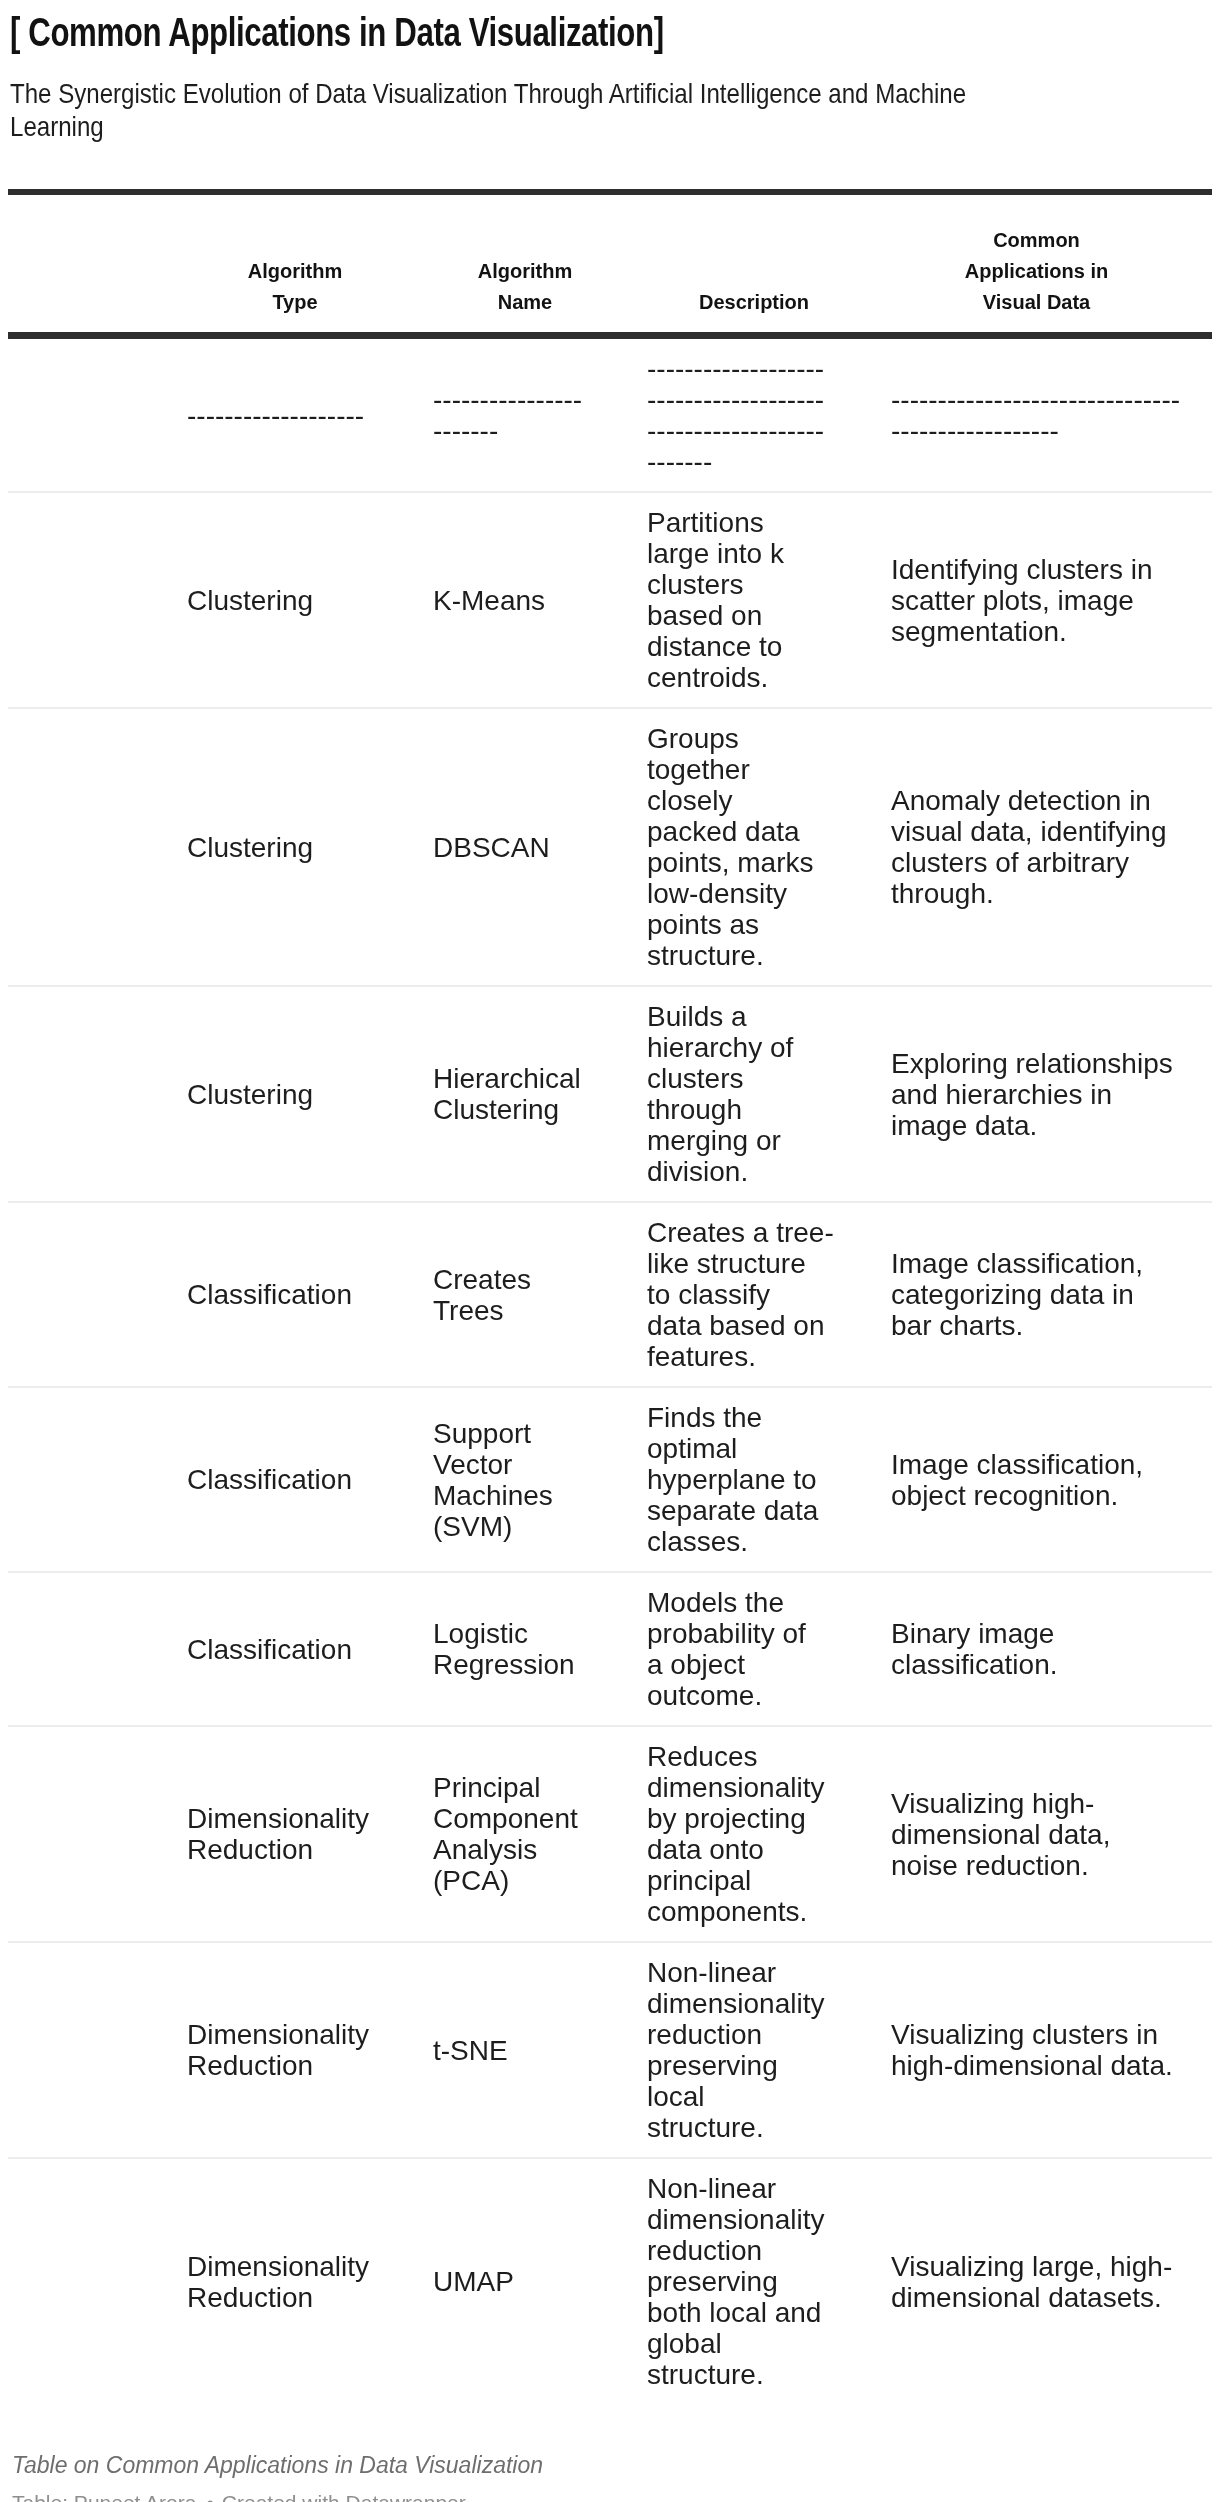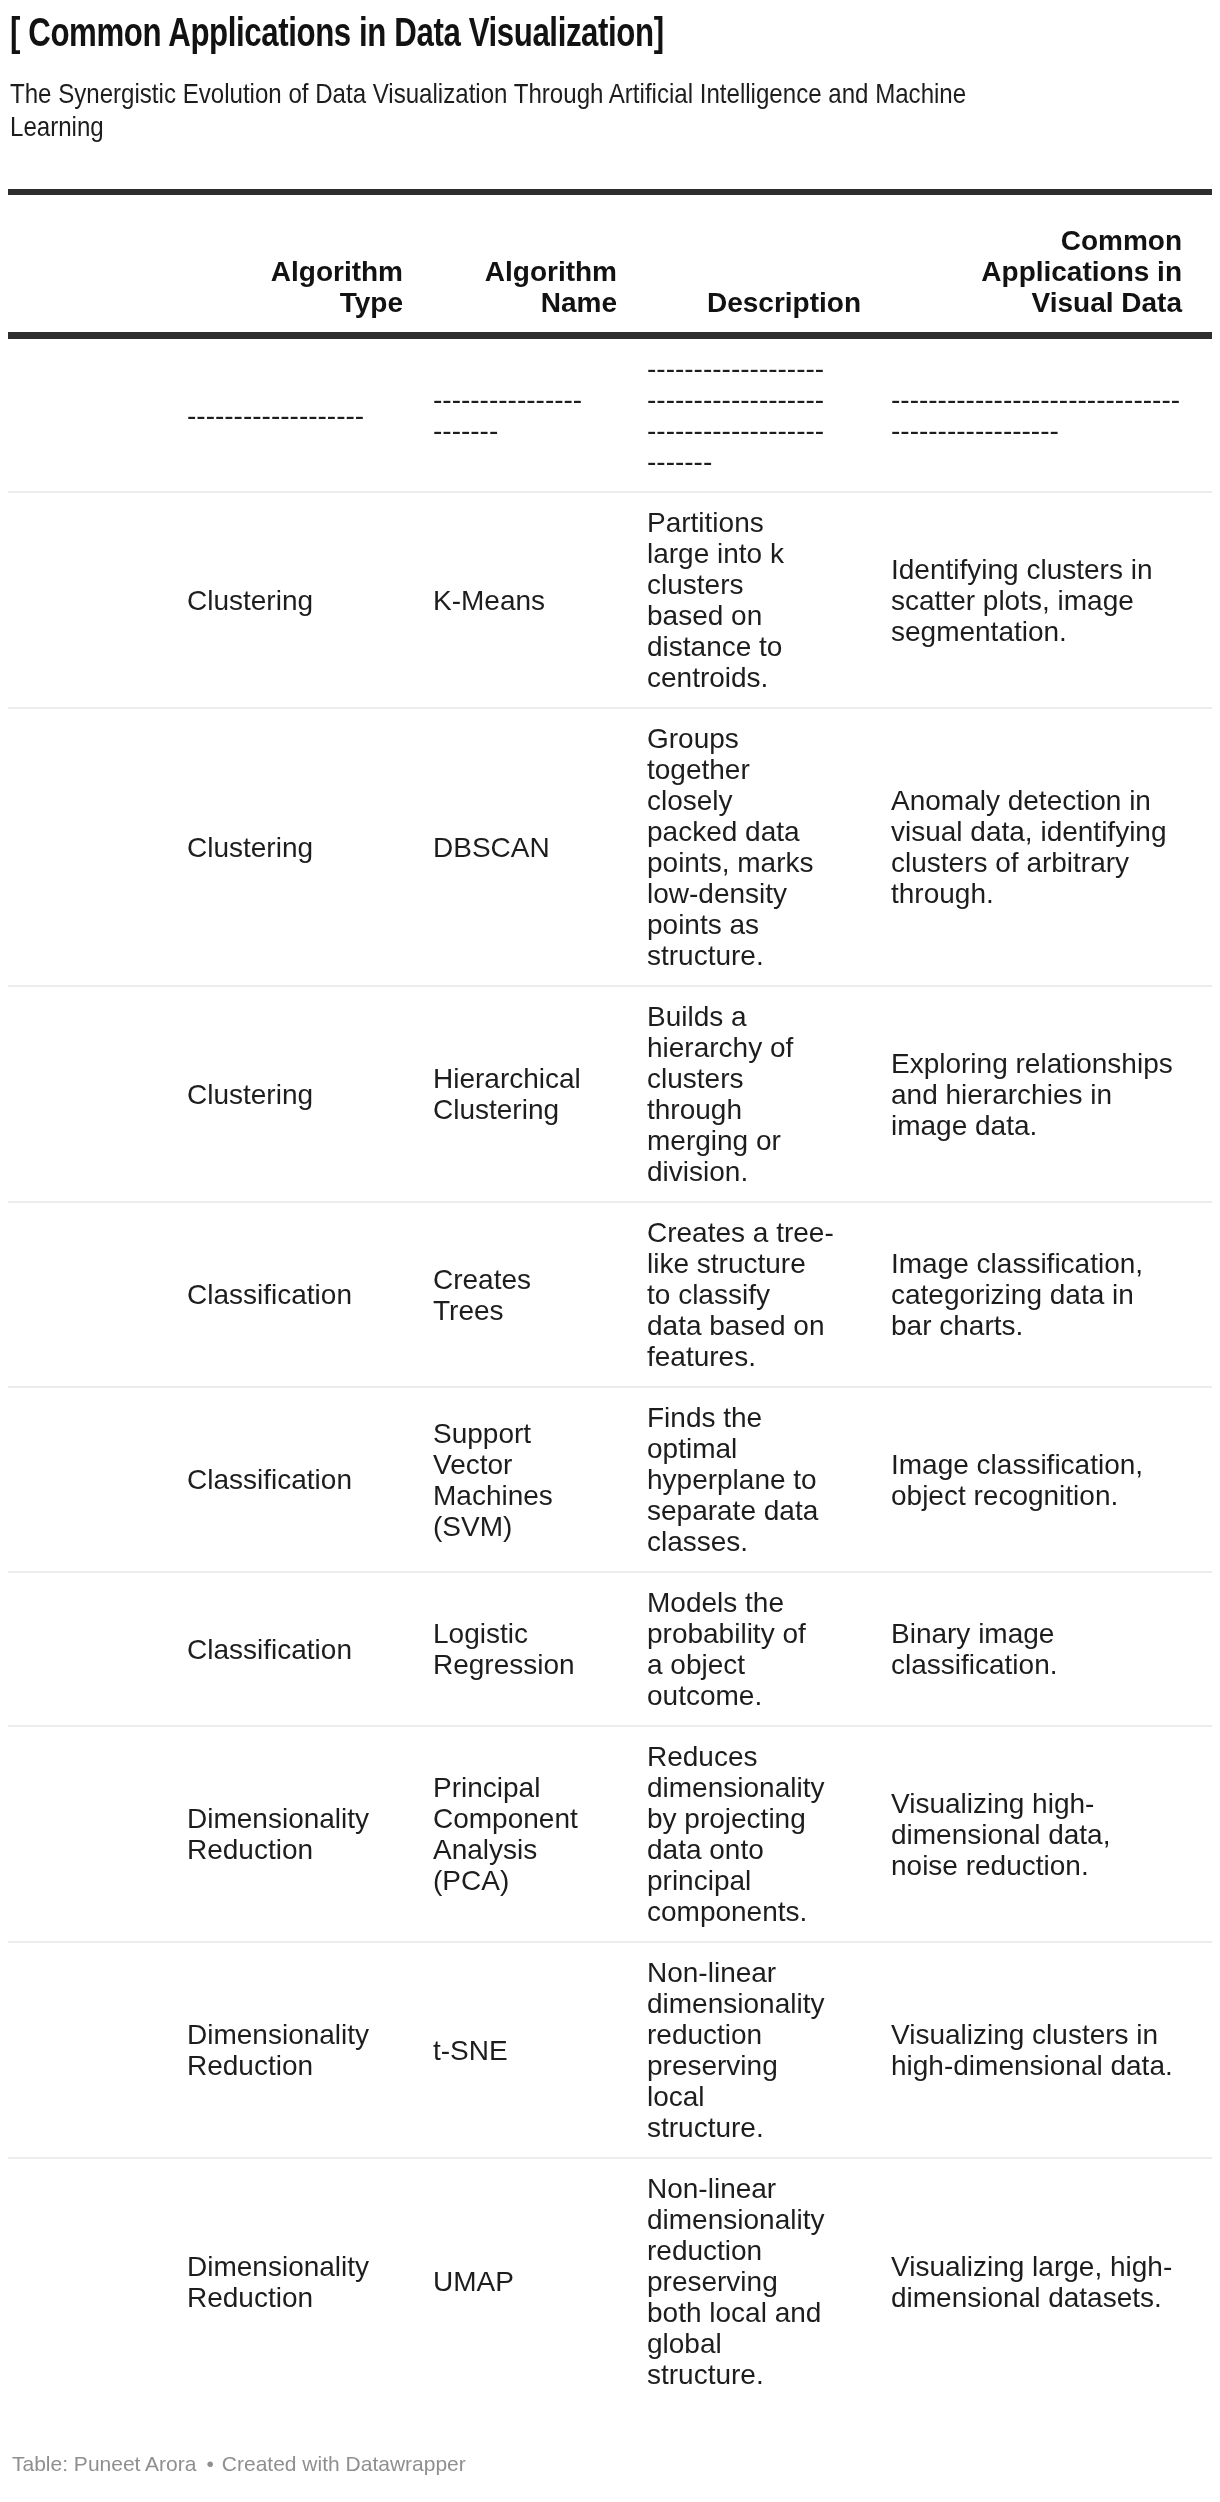--- a/index.html
+++ b/index.html
@@ -41,22 +41,22 @@
   table.dw-table{
     width:1204px;
     margin-top:46px;
     border-collapse:collapse;
     table-layout:fixed;
   }
   .dw-table thead th{
     border-top:6px solid var(--rule);
     border-bottom:7px solid var(--rule);
     vertical-align:bottom;
-    text-align:right;
-    font-size:28px;
+    text-align:center;
+    font-size:20px;
     line-height:31px;
     font-weight:bold;
     color:#121212;
     padding:30px 30px 14px 0;
     white-space:pre-line;
   }
   .dw-table tbody td{
     vertical-align:middle;
     text-align:left;
     font-size:28px;
@@ -258,18 +258,19 @@
 both local and
 global
 structure.</td>
           <td>Visualizing large, high-
 dimensional datasets.</td>
         </tr>
       </tbody>
   </table>
 
   <div class="footer">
+    <div class="caption">Table on Common Applications in Data Visualization</div>
     <div class="credit">
       <span>Table: Puneet Arora</span><span class="sep">•</span><a href="#">Created with Datawrapper</a>
     </div>
   </div>
 
 </div>
 
 </body></html>

